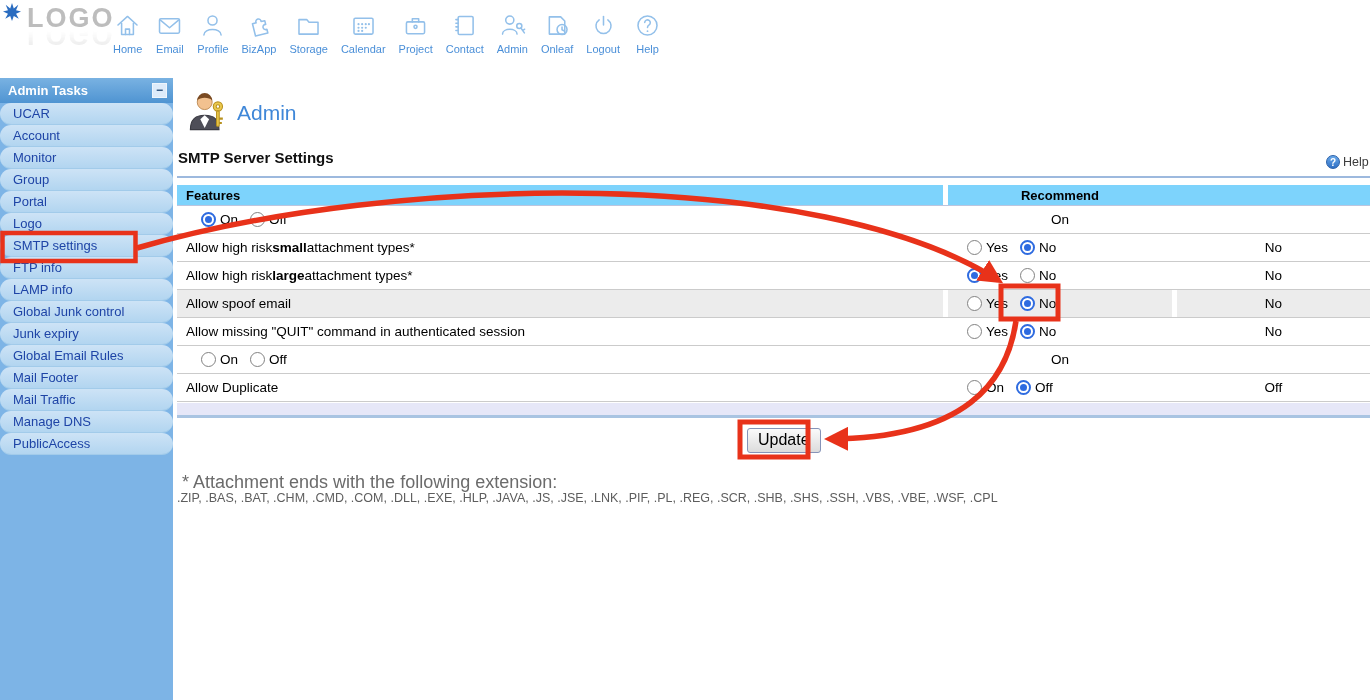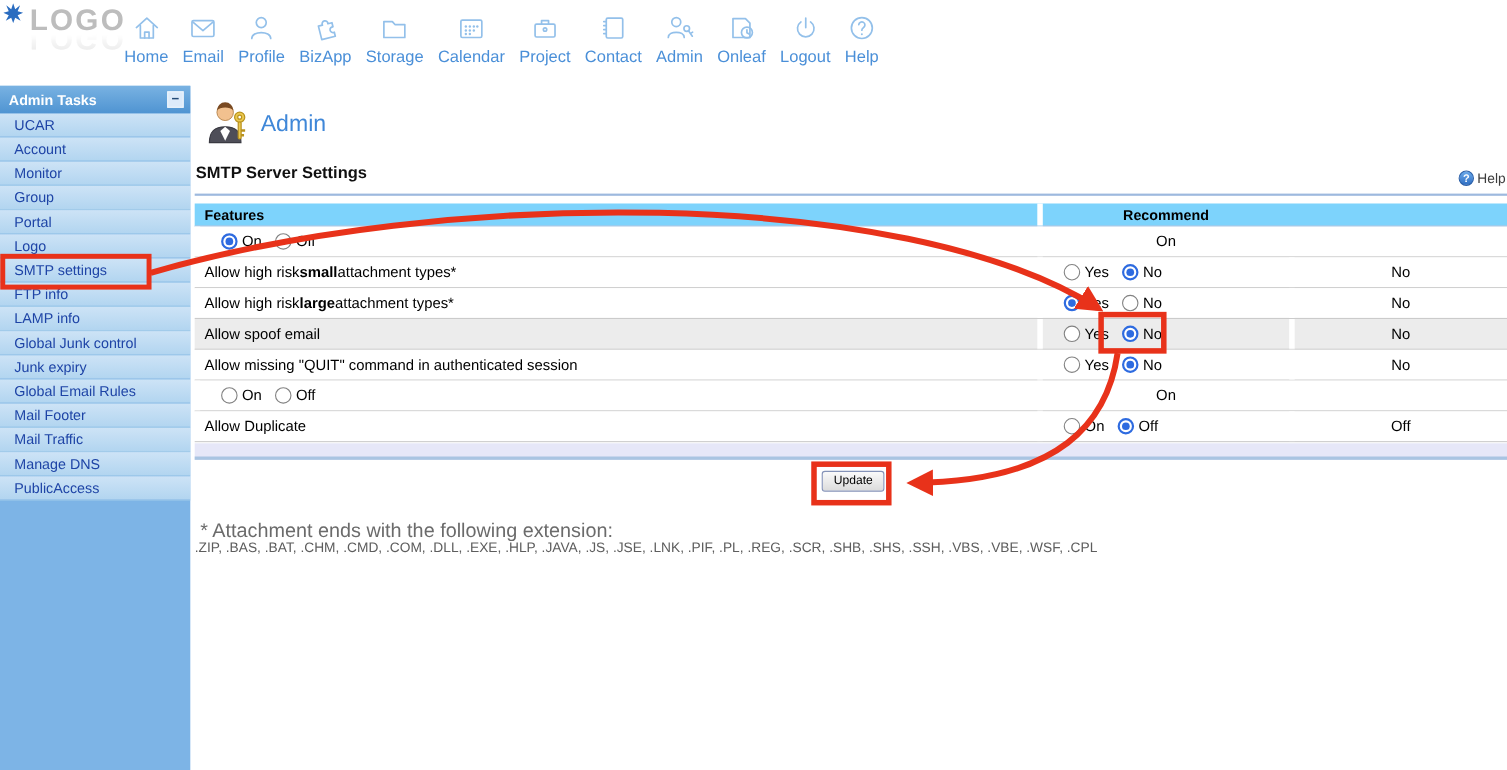--- a/index.html
+++ b/index.html
@@ -10,33 +10,33 @@
   .topnav { position:absolute; left:0; top:0; width:1370px; height:78px; background:#fff; }
   .starburst { position:absolute; left:3px; top:3px; width:18px; height:18px; }
   .logo { position:absolute; left:27px; top:5px; text-align:left; line-height:26px; }
   .logo-main { display:block; font-size:27px; font-weight:bold; letter-spacing:2px; color:#bdbdbd; }
   .logo-reflect { display:block; font-size:27px; font-weight:bold; letter-spacing:2px; color:#cfcfcf;
                   transform:scaleY(-1); margin-top:-9px; opacity:.55;
                   -webkit-mask-image:linear-gradient(to bottom, rgba(0,0,0,.8), transparent 65%);
                   mask-image:linear-gradient(to bottom, rgba(0,0,0,.8), transparent 65%); }
   .nav { position:absolute; left:113px; top:11px; display:flex; gap:13px; align-items:flex-end; }
   .nav-item { display:flex; flex-direction:column; align-items:center; gap:3px;
-              color:#4a8fd8; font-size:15px; cursor:pointer; }
+              color:#4a8fd8; font-size:11px; cursor:pointer; }
   .nav-item svg { width:29px; height:29px; stroke:#93c0ea; fill:none;
                   stroke-width:1.7; stroke-linecap:round; stroke-linejoin:round; }
 
   
   .sidebar { position:absolute; left:0; top:78px; width:173px; height:622px; background:#7db4e6; }
   .sb-header { height:25px; background:linear-gradient(#79b2e2,#4f94d2); color:#fff;
                font-weight:bold; font-size:13px; line-height:25px; padding-left:8px; position:relative; }
   .sb-collapse { position:absolute; right:6px; top:5px; width:15px; height:15px; background:#ddebfa;
                  border:1px solid #eef5fc; color:#234a77; font-size:12px; line-height:13px;
                  text-align:center; cursor:pointer; }
   .sb-item { height:22px; line-height:22px; padding-left:13px; font-size:13px; color:#1e44a6;
-             background:linear-gradient(#cde3f6,#b2d5f0); border-bottom:1px solid #a2cbea; cursor:pointer; }
+             background:linear-gradient(#cde3f6,#b2d5f0); border-bottom:1px solid #a2cbea; cursor:pointer;border-radius:11px; }
 
   
   .admin-icon { position:absolute; left:186px; top:90px; width:44px; height:44px; }
   .admin-title { position:absolute; left:237px; top:101px; font-size:21px; color:#3f87d8; }
   .section-title { position:absolute; left:178px; top:149px; font-size:15px; font-weight:bold; color:#101010; }
   .help { position:absolute; left:1326px; top:155px; display:flex; align-items:center; gap:3px;
           font-size:12.5px; color:#3c3c3c; cursor:pointer; }
   .help-icon { width:14px; height:14px; border-radius:50%; background:linear-gradient(#6aa9ea,#2f6fc4);
                color:#fff; font-size:10px; font-weight:bold; text-align:center; line-height:14px;
                border:1px solid #2a5fa8; }
@@ -55,21 +55,21 @@
   .c-rec  { justify-content:center; border-left:5px solid #fff; }
   .opt { display:inline-flex; align-items:center; margin-right:12px; cursor:pointer; }
   .radio { width:15px; height:15px; border-radius:50%; border:1px solid #828282; background:#fff;
            display:inline-block; position:relative; }
   .radio.on { border:2px solid #2e6be0; }
   .radio.on::after { content:""; position:absolute; inset:2px; border-radius:50%; background:#2e6be0; }
   .rlab { margin-left:4px; }
   .t-footer { height:15px; background:#e6e7f8; border-bottom:3px solid #a9c4e2; margin-top:1px; }
 
   .update-btn { position:absolute; left:747px; top:428px; font-family:"Liberation Sans",sans-serif;
-                font-size:11px; padding:2px 10px 3px; background:linear-gradient(#fafafa,#dcdcdc);
+                font-size:16px; padding:2px 10px 3px; background:linear-gradient(#fafafa,#dcdcdc);
                 border:1px solid #8593b8; border-radius:3px; color:#000; cursor:pointer; }
 
   .footnote1 { position:absolute; left:182px; top:472px; font-size:18px; color:#6b6b6b; }
   .footnote2 { position:absolute; left:177px; top:491px; font-size:12.5px; color:#5d5d5d; }
 
   
   .overlay { position:absolute; left:0; top:0; width:1370px; height:700px; pointer-events:none; z-index:50; }
 </style>
 </head>
 <body>

